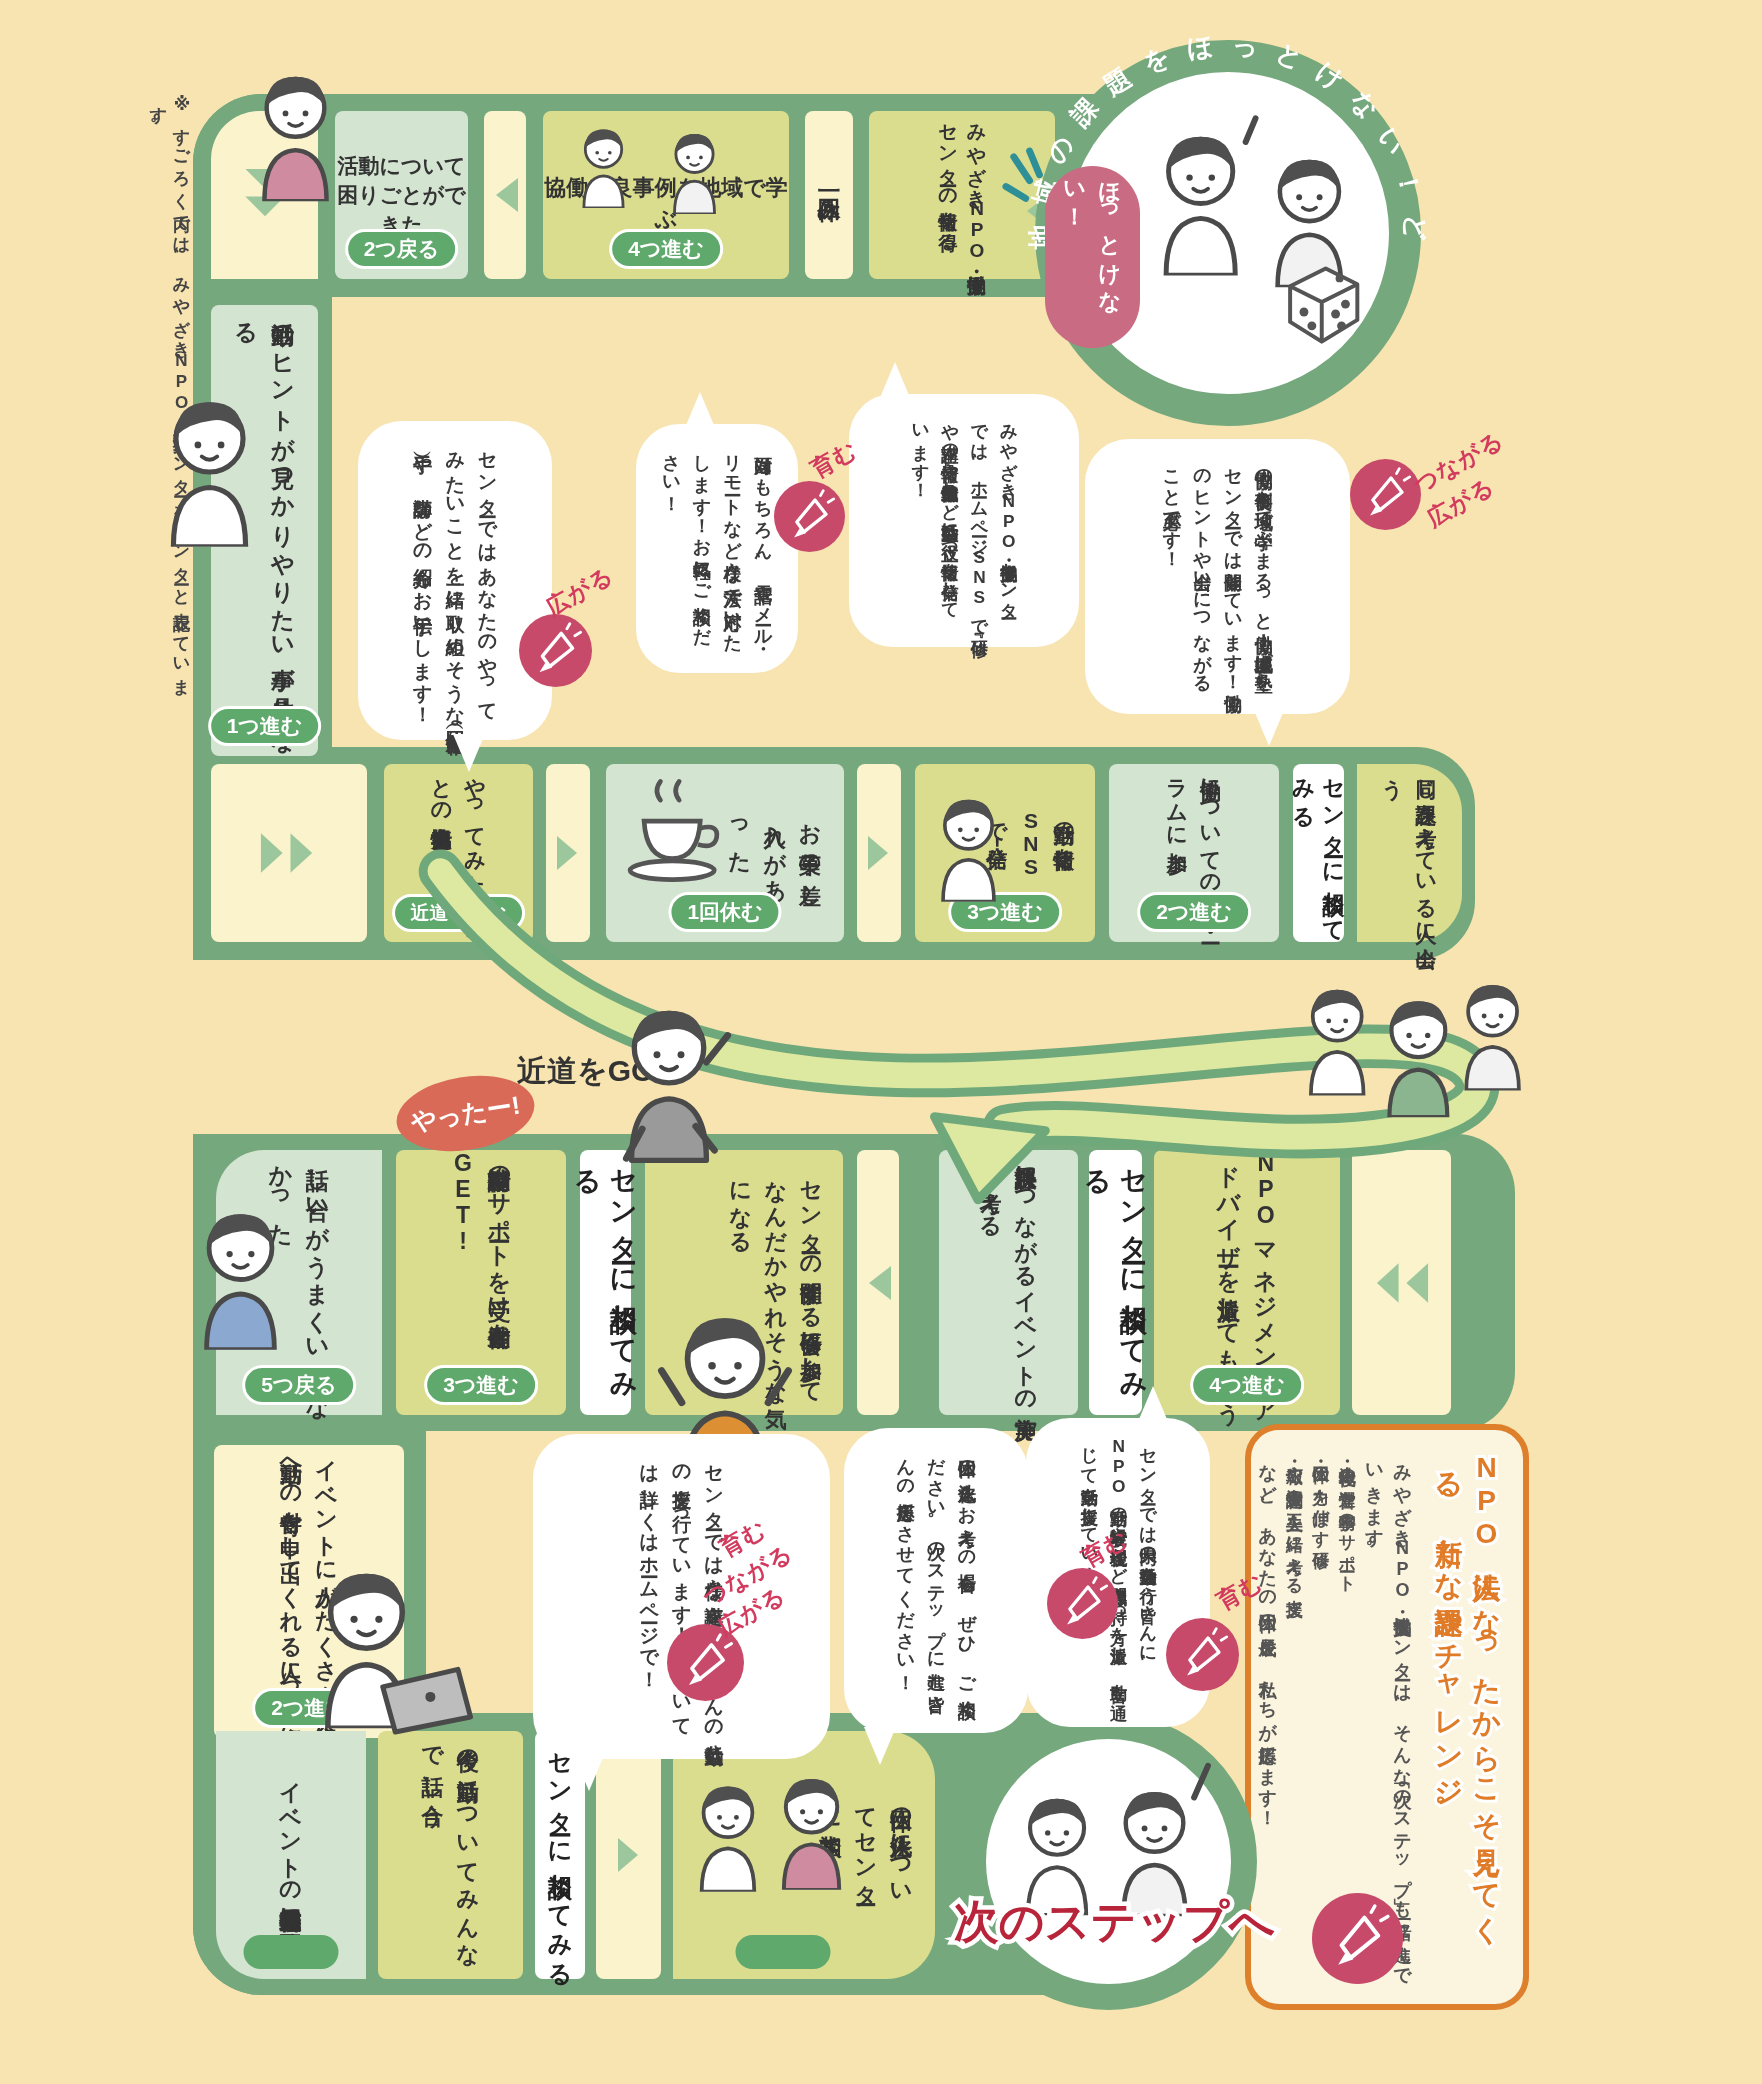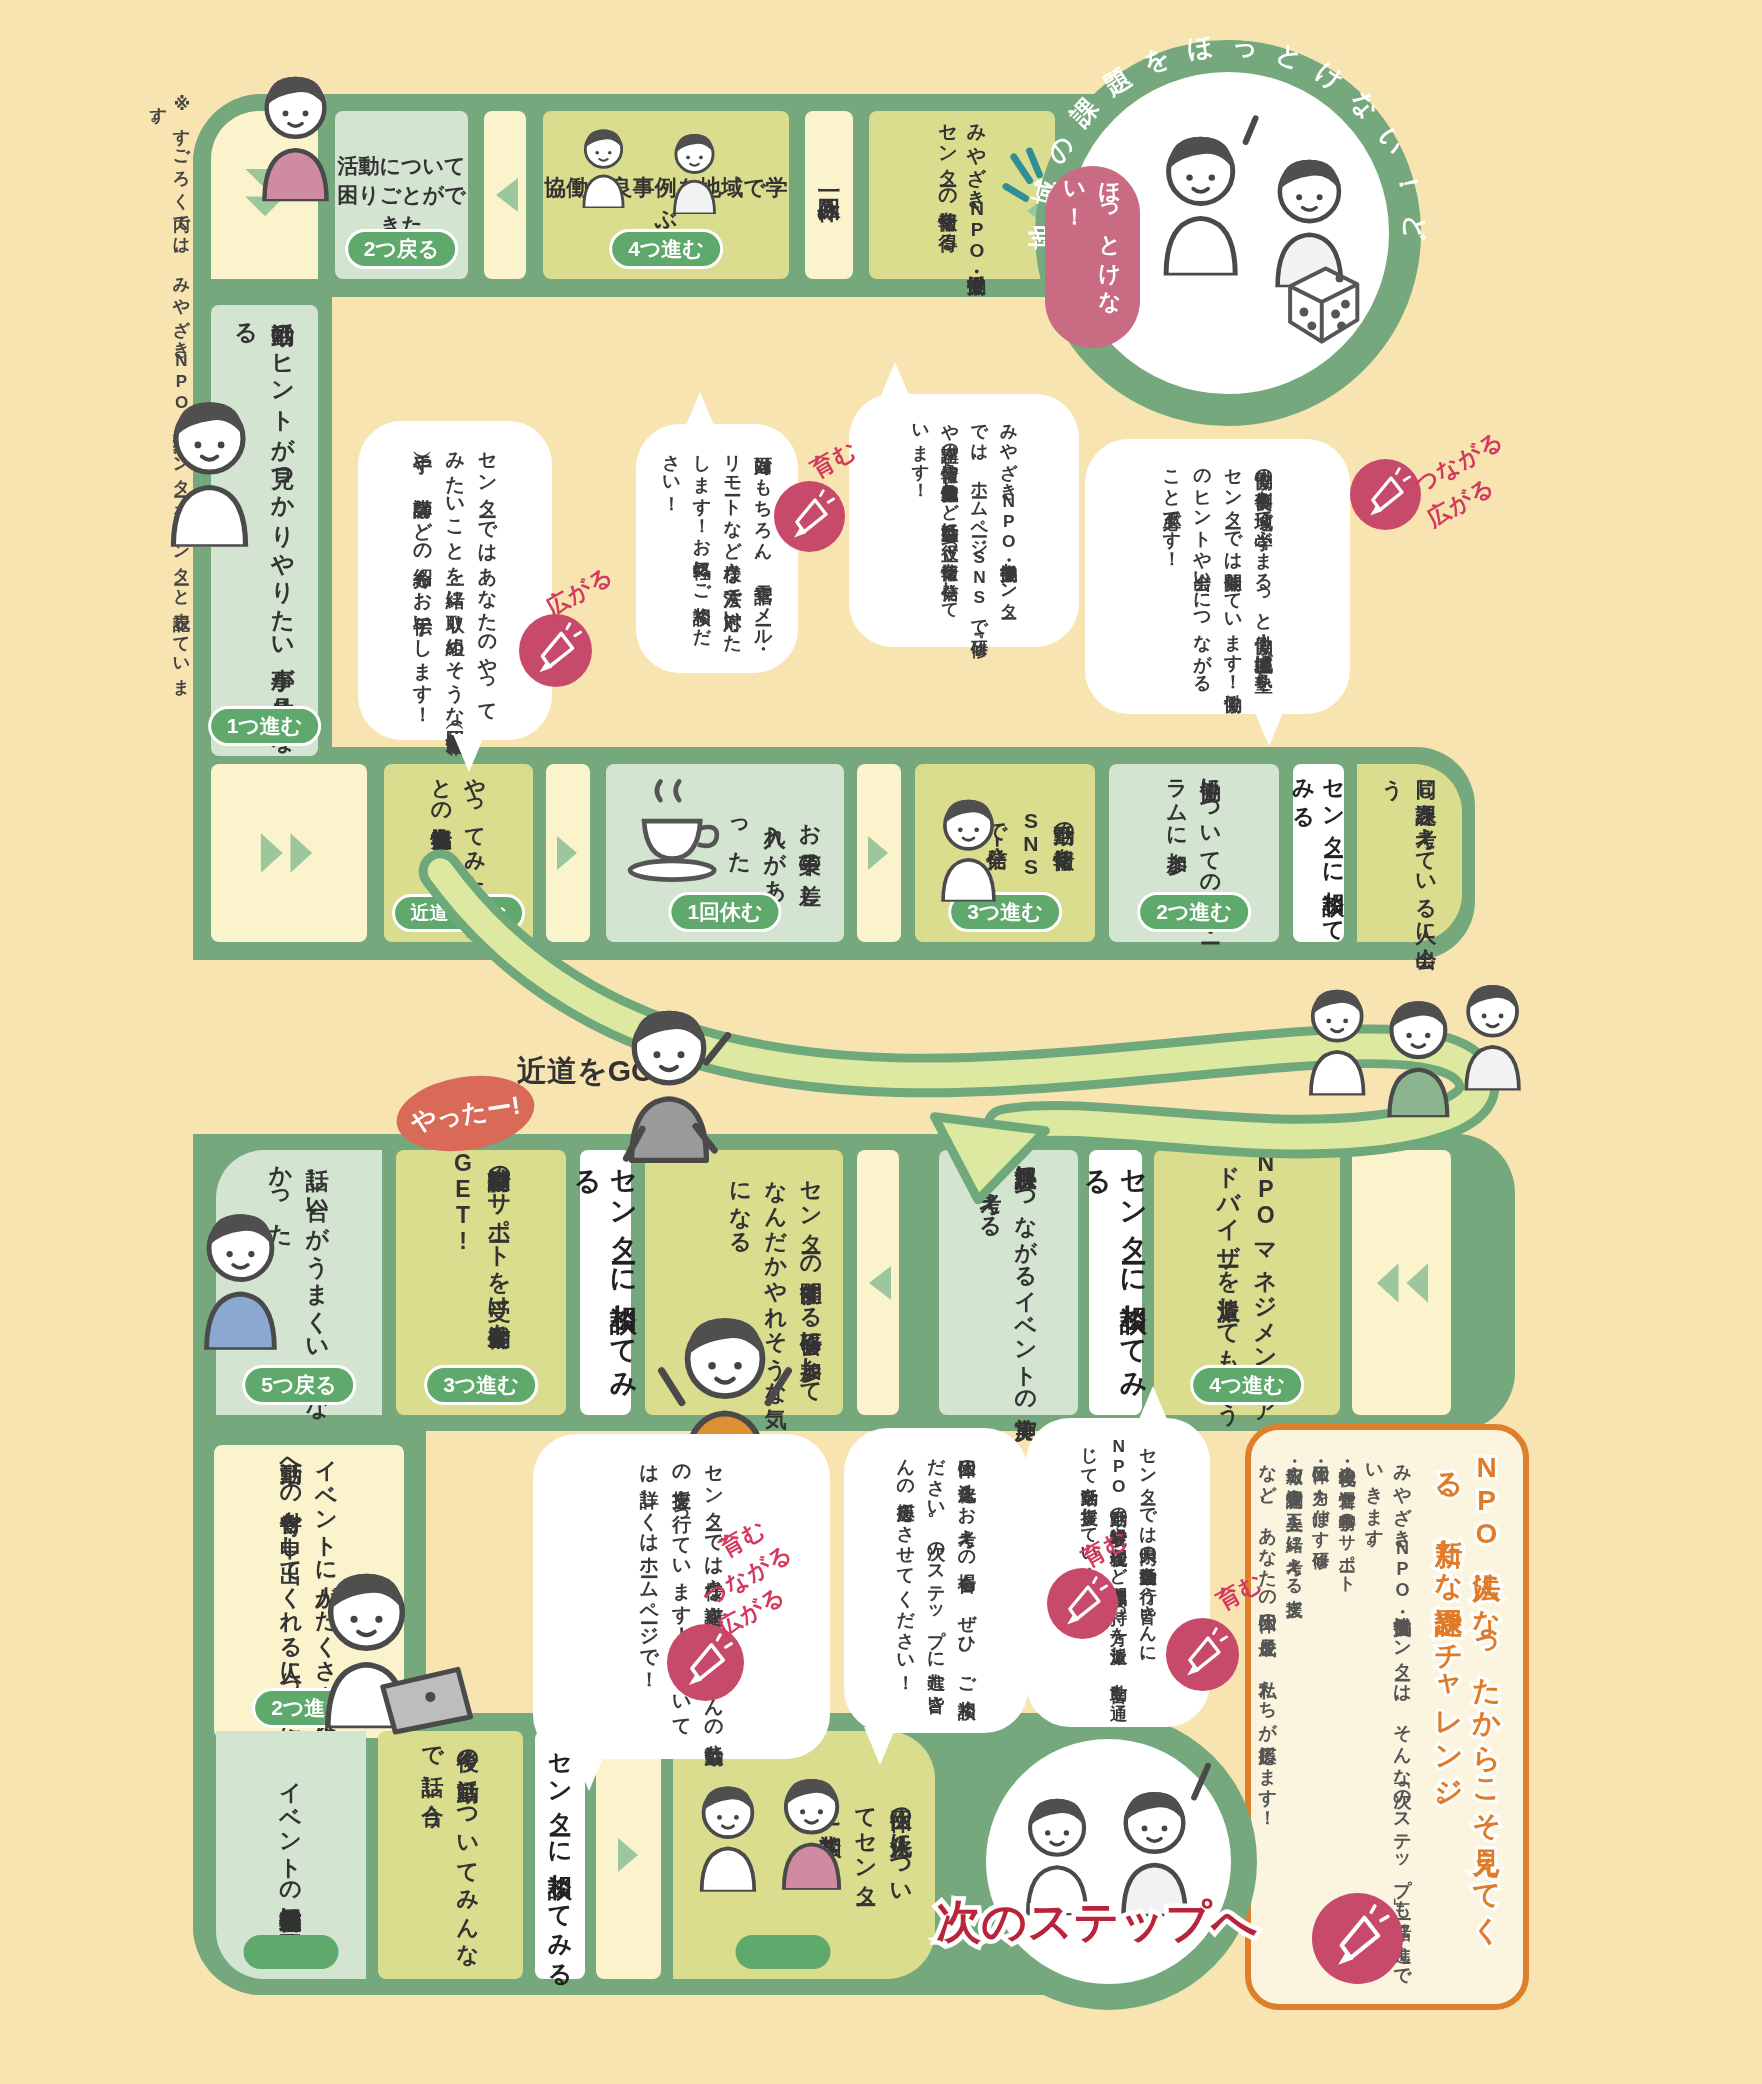--- a/index.html
+++ b/index.html
@@ -467,17 +467,17 @@
       <g color="#fff">
           <use href="#person" x="5" y="30" width="105" height="137"></use>
         </g>
       <g color="#f2f2f2">
           <use href="#person" x="100" y="22" width="112" height="146"></use>
         </g>
       <path d="M196 48 L210 16" stroke="#4a4a4a" stroke-width="6" stroke-linecap="round"></path>
     </svg>
   </div>
   <div class="abs" style="left:919px;top:1899px;width:356px;text-align:center;z-index:26;">
-    <div class="goword" style="font-size:45px;">次のステップへ</div>
+    <div class="goword" style="font-size:45px;text-align:right;">次のステップへ</div>
   </div>
 
 </div>
 
 
 </body></html>

